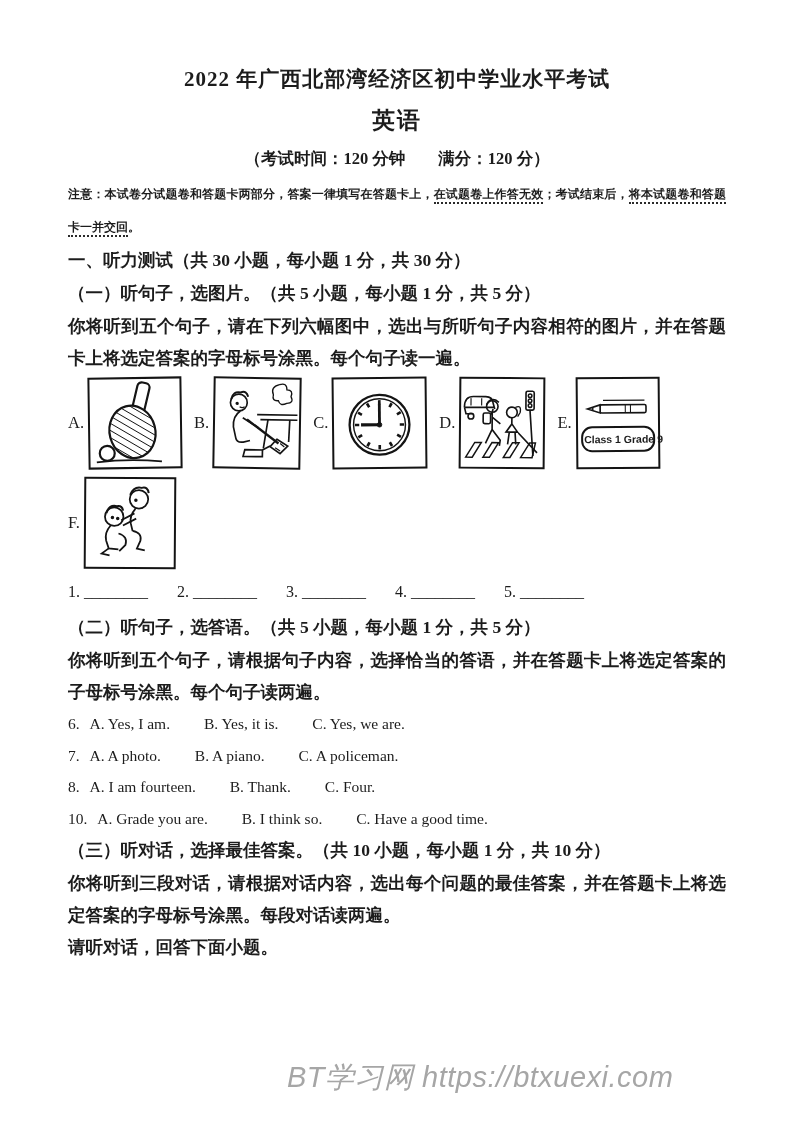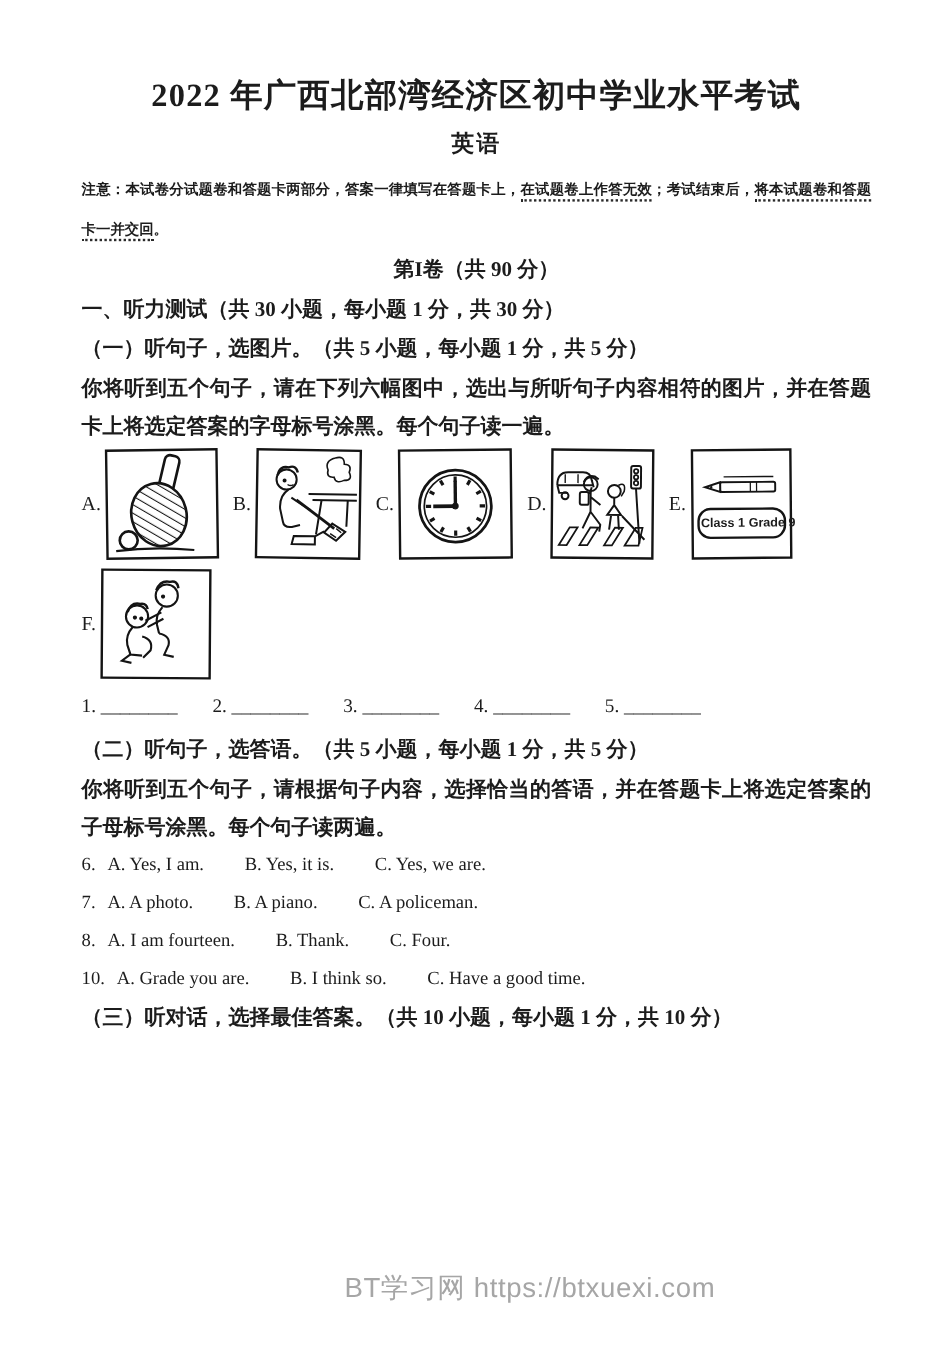--- a/index.html
+++ b/index.html
@@ -1,22 +1,22 @@
 <!DOCTYPE html>
 <html><head>
 <meta charset="utf-8">
 <style>
   * { margin:0; padding:0; box-sizing:border-box; }
   html,body { background:#ffffff; }
   body { width:793px; height:1122px; position:relative; overflow:hidden;
          font-family:"Liberation Serif","DejaVu Serif",serif; color:#1c1c1c; }
   .page { position:absolute; inset:0; padding:66px 67px 0 68px; }
 
-  .title { text-align:center; font-weight:700; font-size:27px; line-height:26px; letter-spacing:1px; }
-  .subject { text-align:center; font-weight:700; font-size:19px; line-height:26px; margin-top:16px; letter-spacing:2px; }
+  .title { text-align:center; font-weight:700; font-size:21px; line-height:26px; letter-spacing:1px; }
+  .subject { text-align:center; font-weight:700; font-size:23px; line-height:26px; margin-top:16px; letter-spacing:2px; }
   .exam-info { text-align:center; font-weight:700; font-size:16.5px; line-height:22px; margin-top:14px; }
 
   .notice { font-weight:700; font-size:12px; line-height:33px; text-align:justify; margin-top:8px; }
   .emph { border-bottom:2.5px dotted #2a2a2a; padding-bottom:1px; }
 
   .line { font-weight:700; font-size:17.5px; line-height:33px; }
   .center { text-align:center; }
   .para { font-weight:700; font-size:17.5px; line-height:32px; text-align:justify; }
 
   .pic-row { display:flex; align-items:flex-start; margin-top:3px; }
@@ -39,33 +39,33 @@
   .blank-line { letter-spacing:0; }
 
   .sec2-h { margin-top:6px; }
   .q-row { font-size:15.5px; line-height:31.5px; white-space:nowrap; }
   .q-row .qn { display:inline-block; }
   .q-row .qa { display:inline-block; margin-left:6px; }
   .q-row .qb { display:inline-block; margin-left:30px; }
   .q-row .qc { display:inline-block; margin-left:30px; }
 
   .watermark { position:absolute; left:287px; top:1058px; color:#a6a6a6;
-               font-family:"Liberation Sans","DejaVu Sans",sans-serif; font-size:23px; letter-spacing:0.5px; }
+               font-family:"Liberation Sans","DejaVu Sans",sans-serif; font-size:29px; letter-spacing:0.5px;font-style:italic; }
 </style>
 </head>
 <body>
 
 <div class="page">
 
   <div class="title">2022 年广西北部湾经济区初中学业水平考试</div>
   <div class="subject">英语</div>
+  <div class="exam-info">（考试时间：120 分钟　　满分：120 分）</div>
 
   <p class="notice"><span>注意：本试卷分试题卷和答题卡两部分，答案一律填写在答题卡上，</span><span class="emph">在试题卷上作答无效</span><span>；考试结束后，</span><span class="emph">将本试题卷和答题卡一并交回</span><span>。</span></p>
 
-  <div class="line center">第I卷（共 90 分）</div>
   <div class="line">一、听力测试（共 30 小题，每小题 1 分，共 30 分）</div>
   <div class="line">（一）听句子，选图片。（共 5 小题，每小题 1 分，共 5 分）</div>
   <p class="para">你将听到五个句子，请在下列六幅图中，选出与所听句子内容相符的图片，并在答题卡上将选定答案的字母标号涂黑。每个句子读一遍。</p>
 
   <div class="pic-row">
 
     <div class="pic-unit">
       <span class="pic-label">A.</span>
       <div class="pic-box w94 r1">
         <svg viewBox="0 0 100 100">
@@ -240,16 +240,18 @@
     <span class="qc">C. Four.</span>
   </div>
   <div class="q-row">
     <span class="qn">10.</span>
     <span class="qa">A. Grade you are.</span>
     <span class="qb">B. I think so.</span>
     <span class="qc">C. Have a good time.</span>
   </div>
 
   <div class="line">（三）听对话，选择最佳答案。（共 10 小题，每小题 1 分，共 10 分）</div>
+  <p class="para">你将听到三段对话，请根据对话内容，选出每个问题的最佳答案，并在答题卡上将选定答案的字母标号涂黑。每段对话读两遍。</p>
+  <div class="line">请听对话，回答下面小题。</div>
 
   <div class="watermark">BT学习网 https://btxuexi.com</div>
 
 </div>
 
 </body></html>

